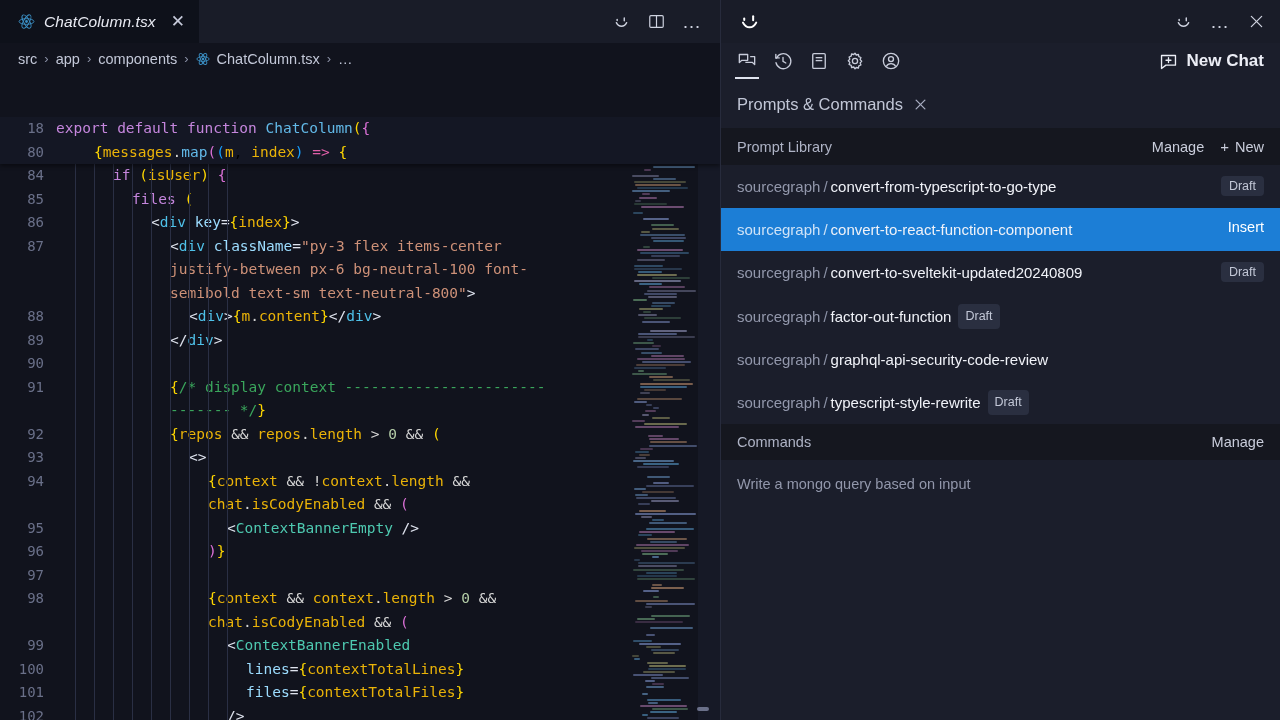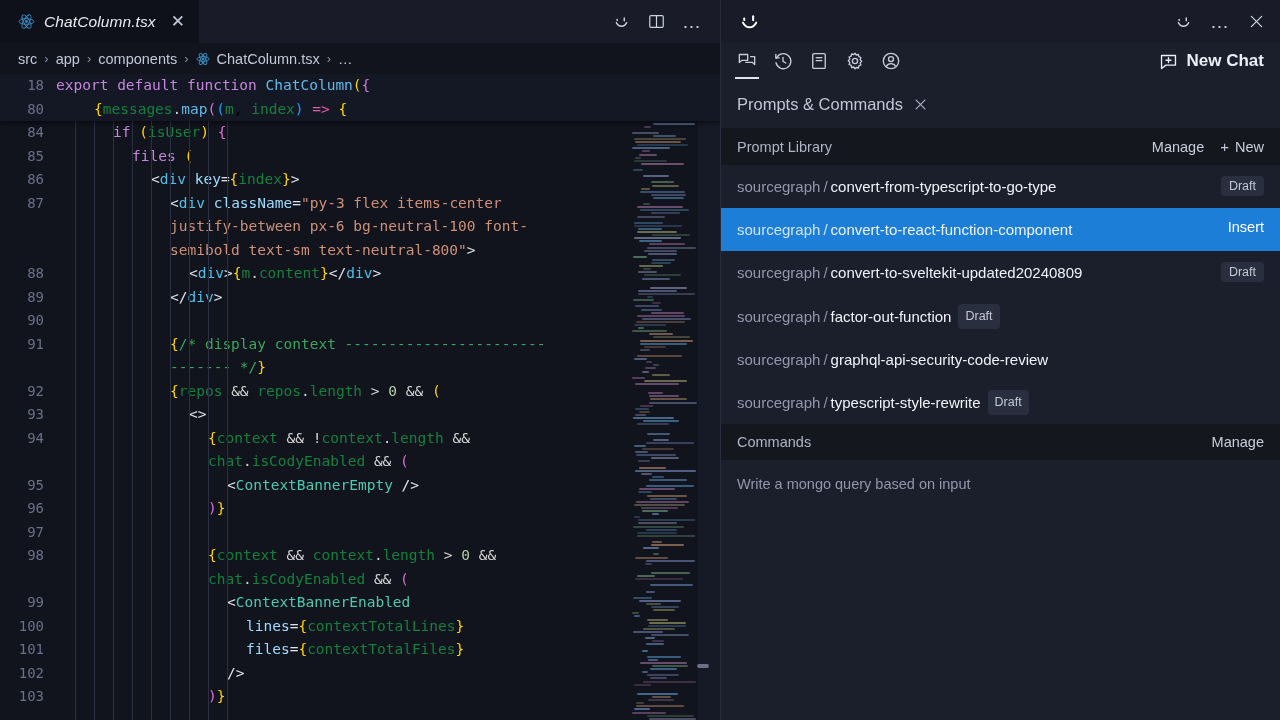--- a/index.html
+++ b/index.html
@@ -63,41 +63,42 @@
   .crumb { white-space: nowrap; }
   .crumb-ico { width: 14px; height: 14px; display: block; }
 
   
   .code-area {
     position: relative; flex: 1;
     background: #11131d; overflow: hidden;
     font-family: "DejaVu Sans Mono", monospace;
     font-size: 14.5px;
     line-height: 23.5px;
+    margin-top: 43px;
   }
   .sticky-wrap { background: #141724; position: relative; z-index: 4;
                  box-shadow: 0 2px 4px rgba(0,0,0,.45); }
   .code-line { display: flex; align-items: flex-start; min-height: 23.5px; }
   .ln {
     width: 56px; min-width: 56px; text-align: right;
     color: #6a7089; padding-right: 12px;
     font-size: 14px; user-select: none;
   }
   .code-txt { white-space: pre-wrap; padding-right: 4px; }
 
   
   .indent-overlay { position: absolute; top: 0; left: 0; width: 100%; height: 100%;
                     pointer-events: none; z-index: 1; }
   .ig { position: absolute; width: 1px; background: #2a2f44; }
 
   
   .t-kw    { color: #c586dd; }
   .t-kw2   { color: #e05fa8; }
   .t-fn    { color: #62b9e8; }
-  .t-var   { color: #15803d; }
+  .t-var   { color: #eab308; }
   .t-tag   { color: #4fc1e9; }
   .t-comp  { color: #4ec9b0; }
   .t-str   { color: #ce9178; }
   .t-com   { color: #3aa65c; }
   .t-num   { color: #b5cea8; }
   .t-op    { color: #d4d4d4; }
   .t-pl    { color: #dfe3ee; }
   .t-br-y  { color: #ffd700; }
   .t-br-p  { color: #da70d6; }
   .t-br-b  { color: #179fff; }

